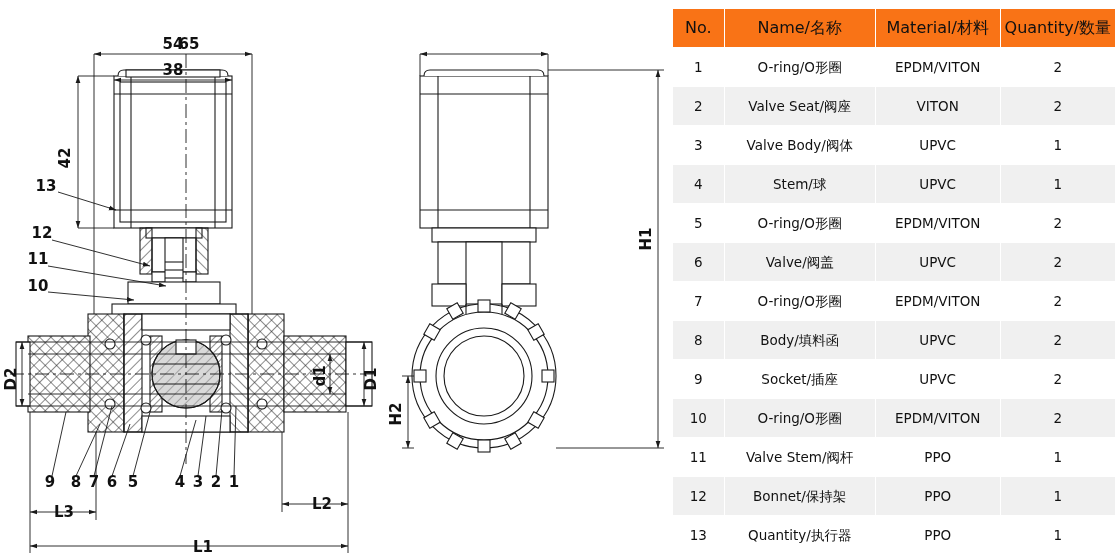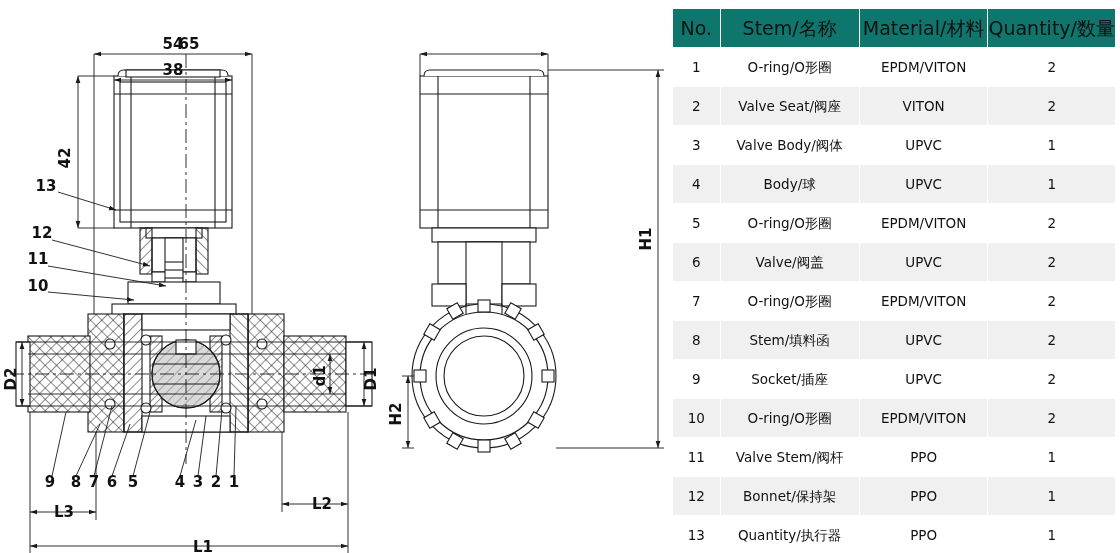--- a/index.html
+++ b/index.html
@@ -49,22 +49,22 @@
     border: 1px solid #ffffff;
     text-align: center;
     padding: 0;
     height: 38px;
     line-height: 38px;
     font-weight: normal;
     color: #111;
     white-space: nowrap;
   }
   table.bom-table thead th {
-    background: #0f766e;
-    font-size: 19px;
+    background: #f97316;
+    font-size: 16px;
   }
   table.bom-table tbody tr.odd td {
     background: #ffffff;
   }
   table.bom-table tbody tr.even td {
     background: #f0f0f0;
   }
   .col-no { width: 62px; }
   .col-name { width: 170px; }
   .col-mat { width: 134px; }
@@ -309,21 +309,21 @@
         <text x="234" y="473">1</text>
       </g>
     </svg>
   </div>
 
   <div class="bom">
     <table class="bom-table">
       <thead>
         <tr>
           <th class="col-no">No.</th>
-          <th class="col-name">Stem/名称</th>
+          <th class="col-name">Name/名称</th>
           <th class="col-mat">Material/材料</th>
           <th class="col-qty">Quantity/数量</th>
         </tr>
       </thead>
       <tbody>
         <tr class="odd">
           <td>1</td>
           <td>O-ring/O形圈</td>
           <td>EPDM/VITON</td>
           <td>2</td>
@@ -335,21 +335,21 @@
           <td>2</td>
         </tr>
         <tr class="odd">
           <td>3</td>
           <td>Valve Body/阀体</td>
           <td>UPVC</td>
           <td>1</td>
         </tr>
         <tr class="even">
           <td>4</td>
-          <td>Body/球</td>
+          <td>Stem/球</td>
           <td>UPVC</td>
           <td>1</td>
         </tr>
         <tr class="odd">
           <td>5</td>
           <td>O-ring/O形圈</td>
           <td>EPDM/VITON</td>
           <td>2</td>
         </tr>
         <tr class="even">
@@ -359,21 +359,21 @@
           <td>2</td>
         </tr>
         <tr class="odd">
           <td>7</td>
           <td>O-ring/O形圈</td>
           <td>EPDM/VITON</td>
           <td>2</td>
         </tr>
         <tr class="even">
           <td>8</td>
-          <td>Stem/填料函</td>
+          <td>Body/填料函</td>
           <td>UPVC</td>
           <td>2</td>
         </tr>
         <tr class="odd">
           <td>9</td>
           <td>Socket/插座</td>
           <td>UPVC</td>
           <td>2</td>
         </tr>
         <tr class="even">

